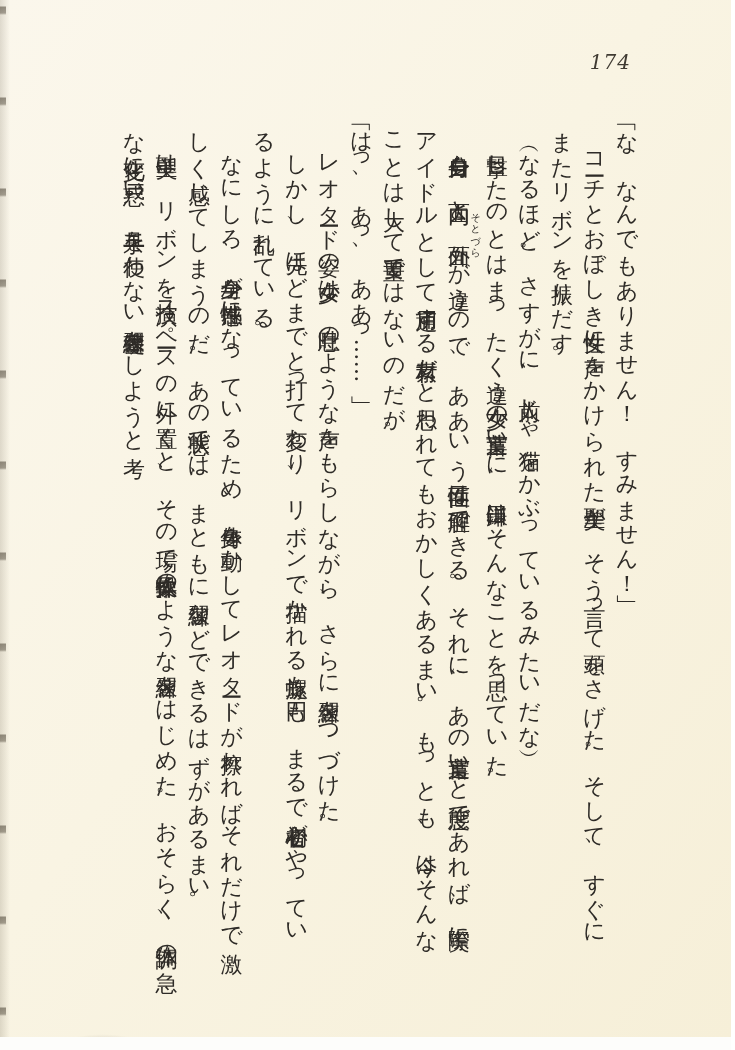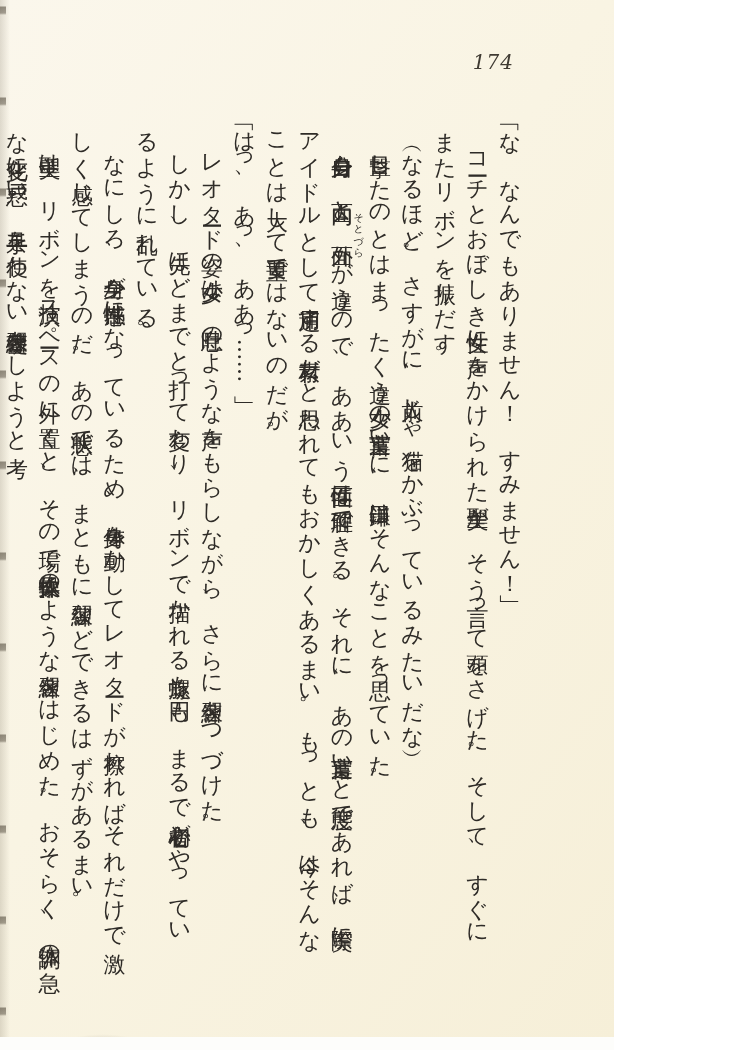--- a/index.html
+++ b/index.html
@@ -7,21 +7,21 @@
     --ink: #2e2b27;
   }
   html, body { margin: 0; padding: 0; }
   body {
     width: 735px; height: 1050px;
     background: #ffffff;
     font-family: "DejaVu Serif", "Liberation Serif", serif;
   }
   .book-page {
     position: relative;
-    width: 614px; height: 1050px;
+    width: 731px; height: 1050px;
     background: linear-gradient(125deg, #fbf7ec 0%, var(--paper) 45%, #f6efd8 100%);
     overflow: hidden;
   }
   
   .binding-edge {
     position: absolute; left: 0; top: 0;
     width: 10px; height: 100%;
     background: linear-gradient(to right, rgba(90,80,62,0.18), rgba(90,80,62,0.0));
   }
   .binding-marks {

